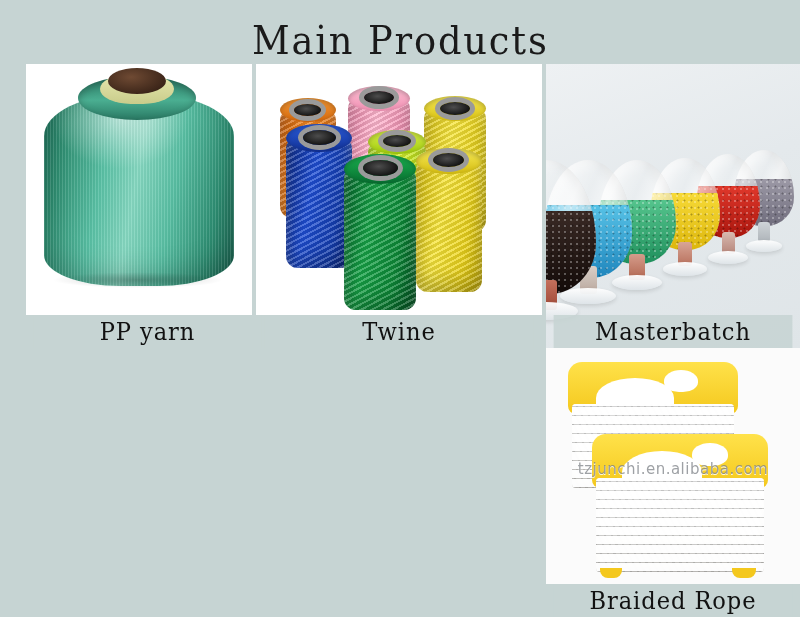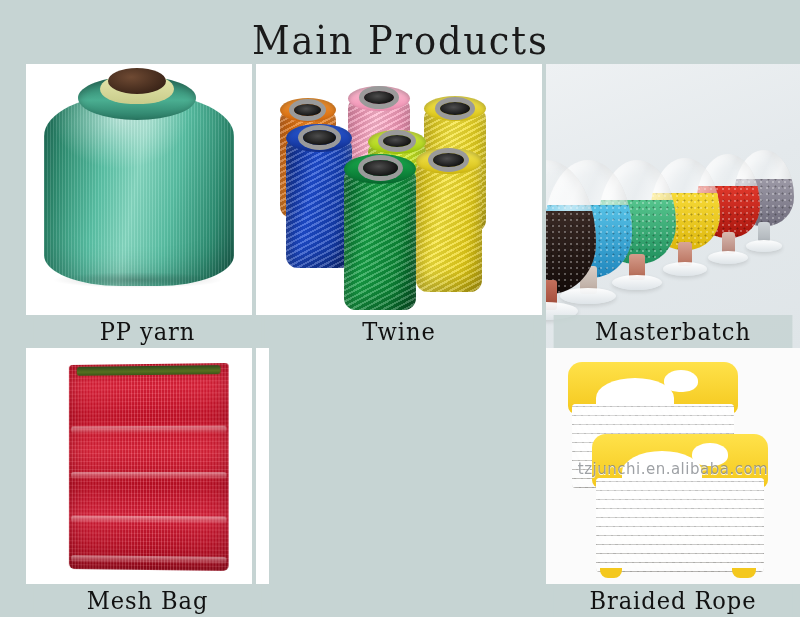--- a/index.html
+++ b/index.html
@@ -470,35 +470,20 @@
             </div>
 
           </div>
         </div>
         <div class="cell-label translucent">Masterbatch</div>
       </div>
     </div>
 
     <div class="row row-2">
 
-      <div class="cell cell-a">
-        <div class="cell-media">
-          <div class="mesh-scene">
-            <div class="mesh-bag">
-              <div class="mesh-weave"></div>
-              <div class="mesh-top"></div>
-              <div class="mesh-fold" style="top:62px"></div>
-              <div class="mesh-fold" style="top:108px"></div>
-              <div class="mesh-fold" style="top:152px"></div>
-              <div class="mesh-fold" style="top:192px"></div>
-            </div>
-          </div>
-        </div>
-        <div class="cell-label">Mesh Bag</div>
-      </div>
 
       <div class="v-divider" style="left:252px"></div>
 
 
       <div class="v-divider" style="left:542px"></div>
 
       <div class="cell cell-c">
         <div class="cell-media">
           <div class="rope-scene">
 

